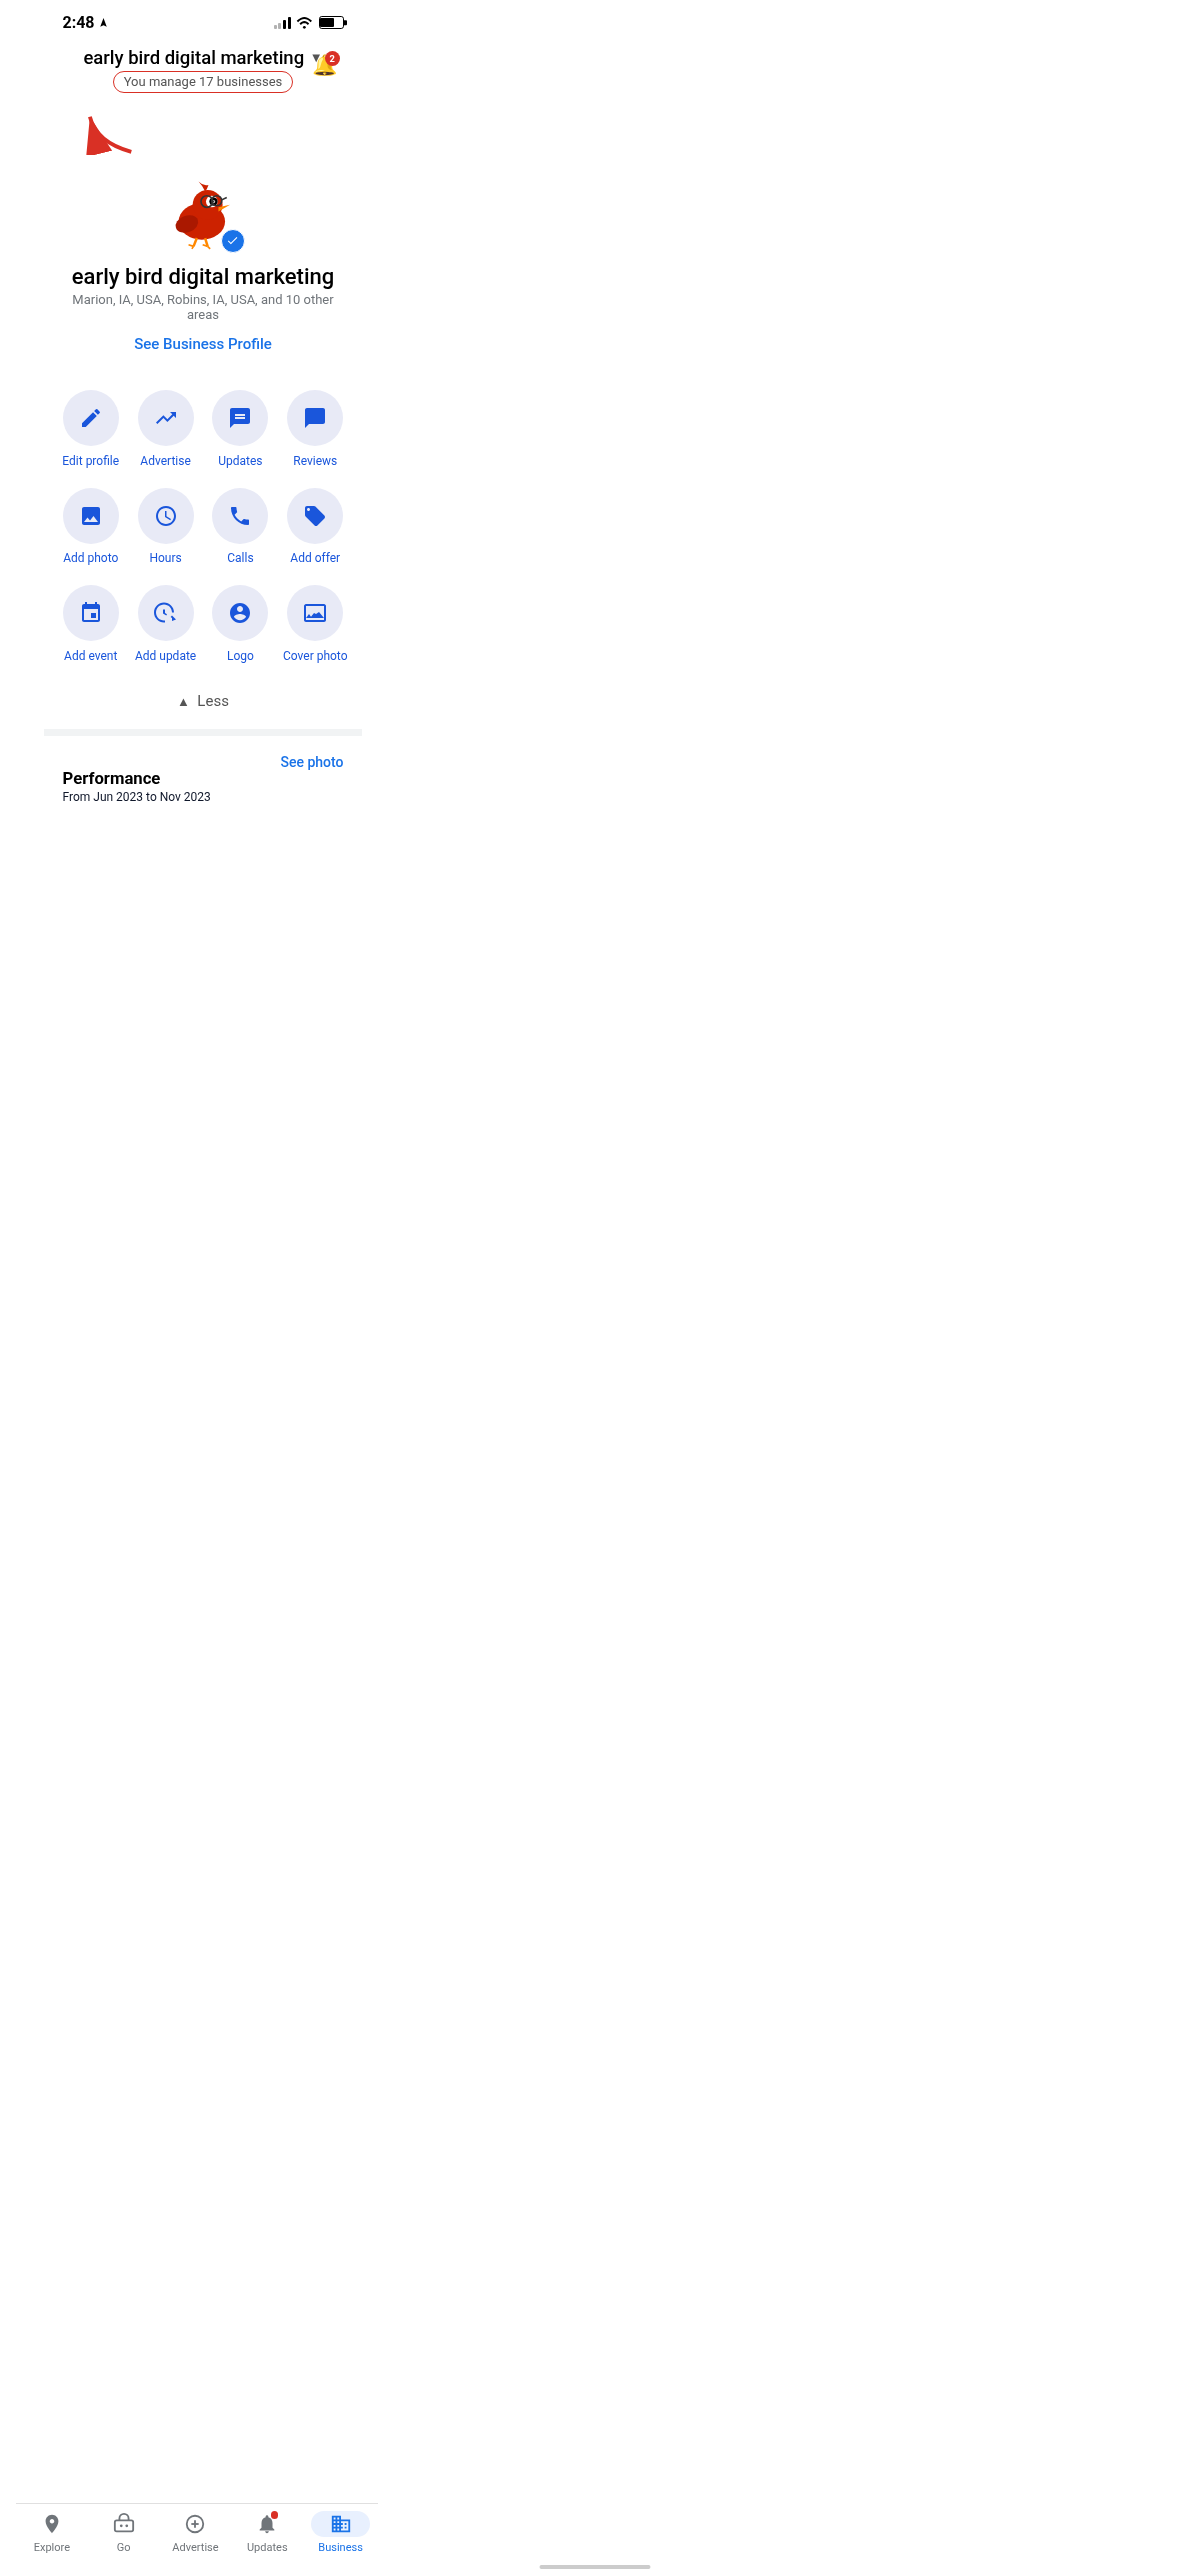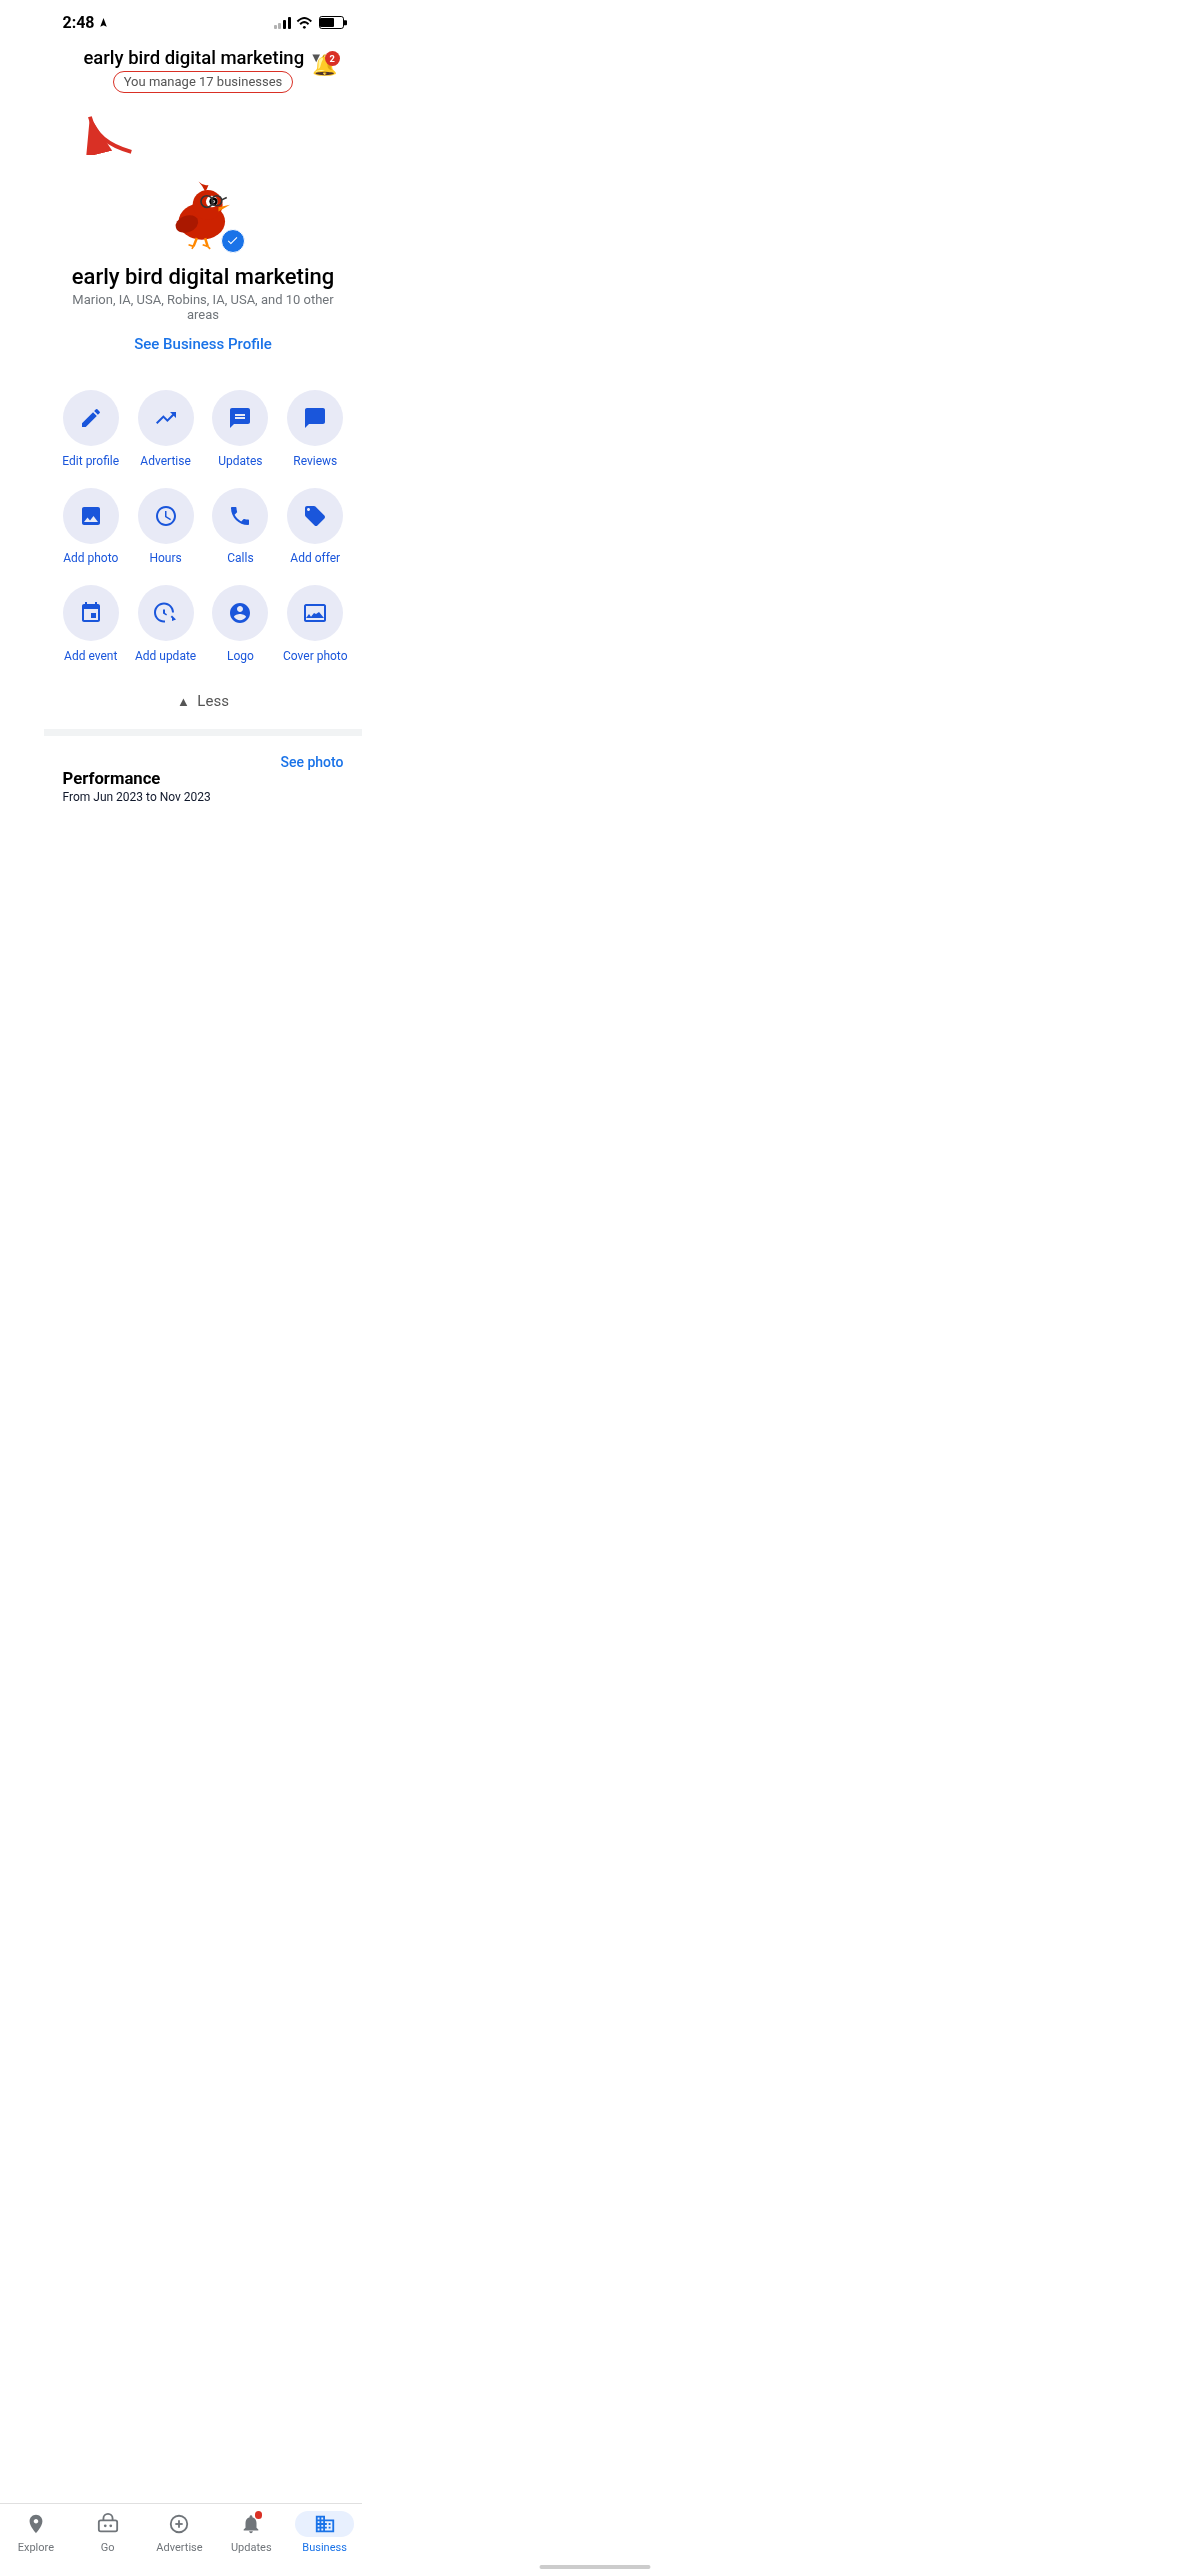--- a/index.html
+++ b/index.html
@@ -321,21 +321,21 @@
     }
     .stat-label {
       font-size: 13px;
       color: #70757a;
     }
 
     
     .bottom-nav {
       position: fixed;
       bottom: 0;
-      left: 0;
+      left: 16px;
       width: 362px;
       background: #fff;
       border-top: 0.9px solid #e0e0e0;
       display: flex;
       justify-content: space-around;
       align-items: center;
       padding: 7.4px 0 22px;
     }
     .nav-item {
       display: flex;

